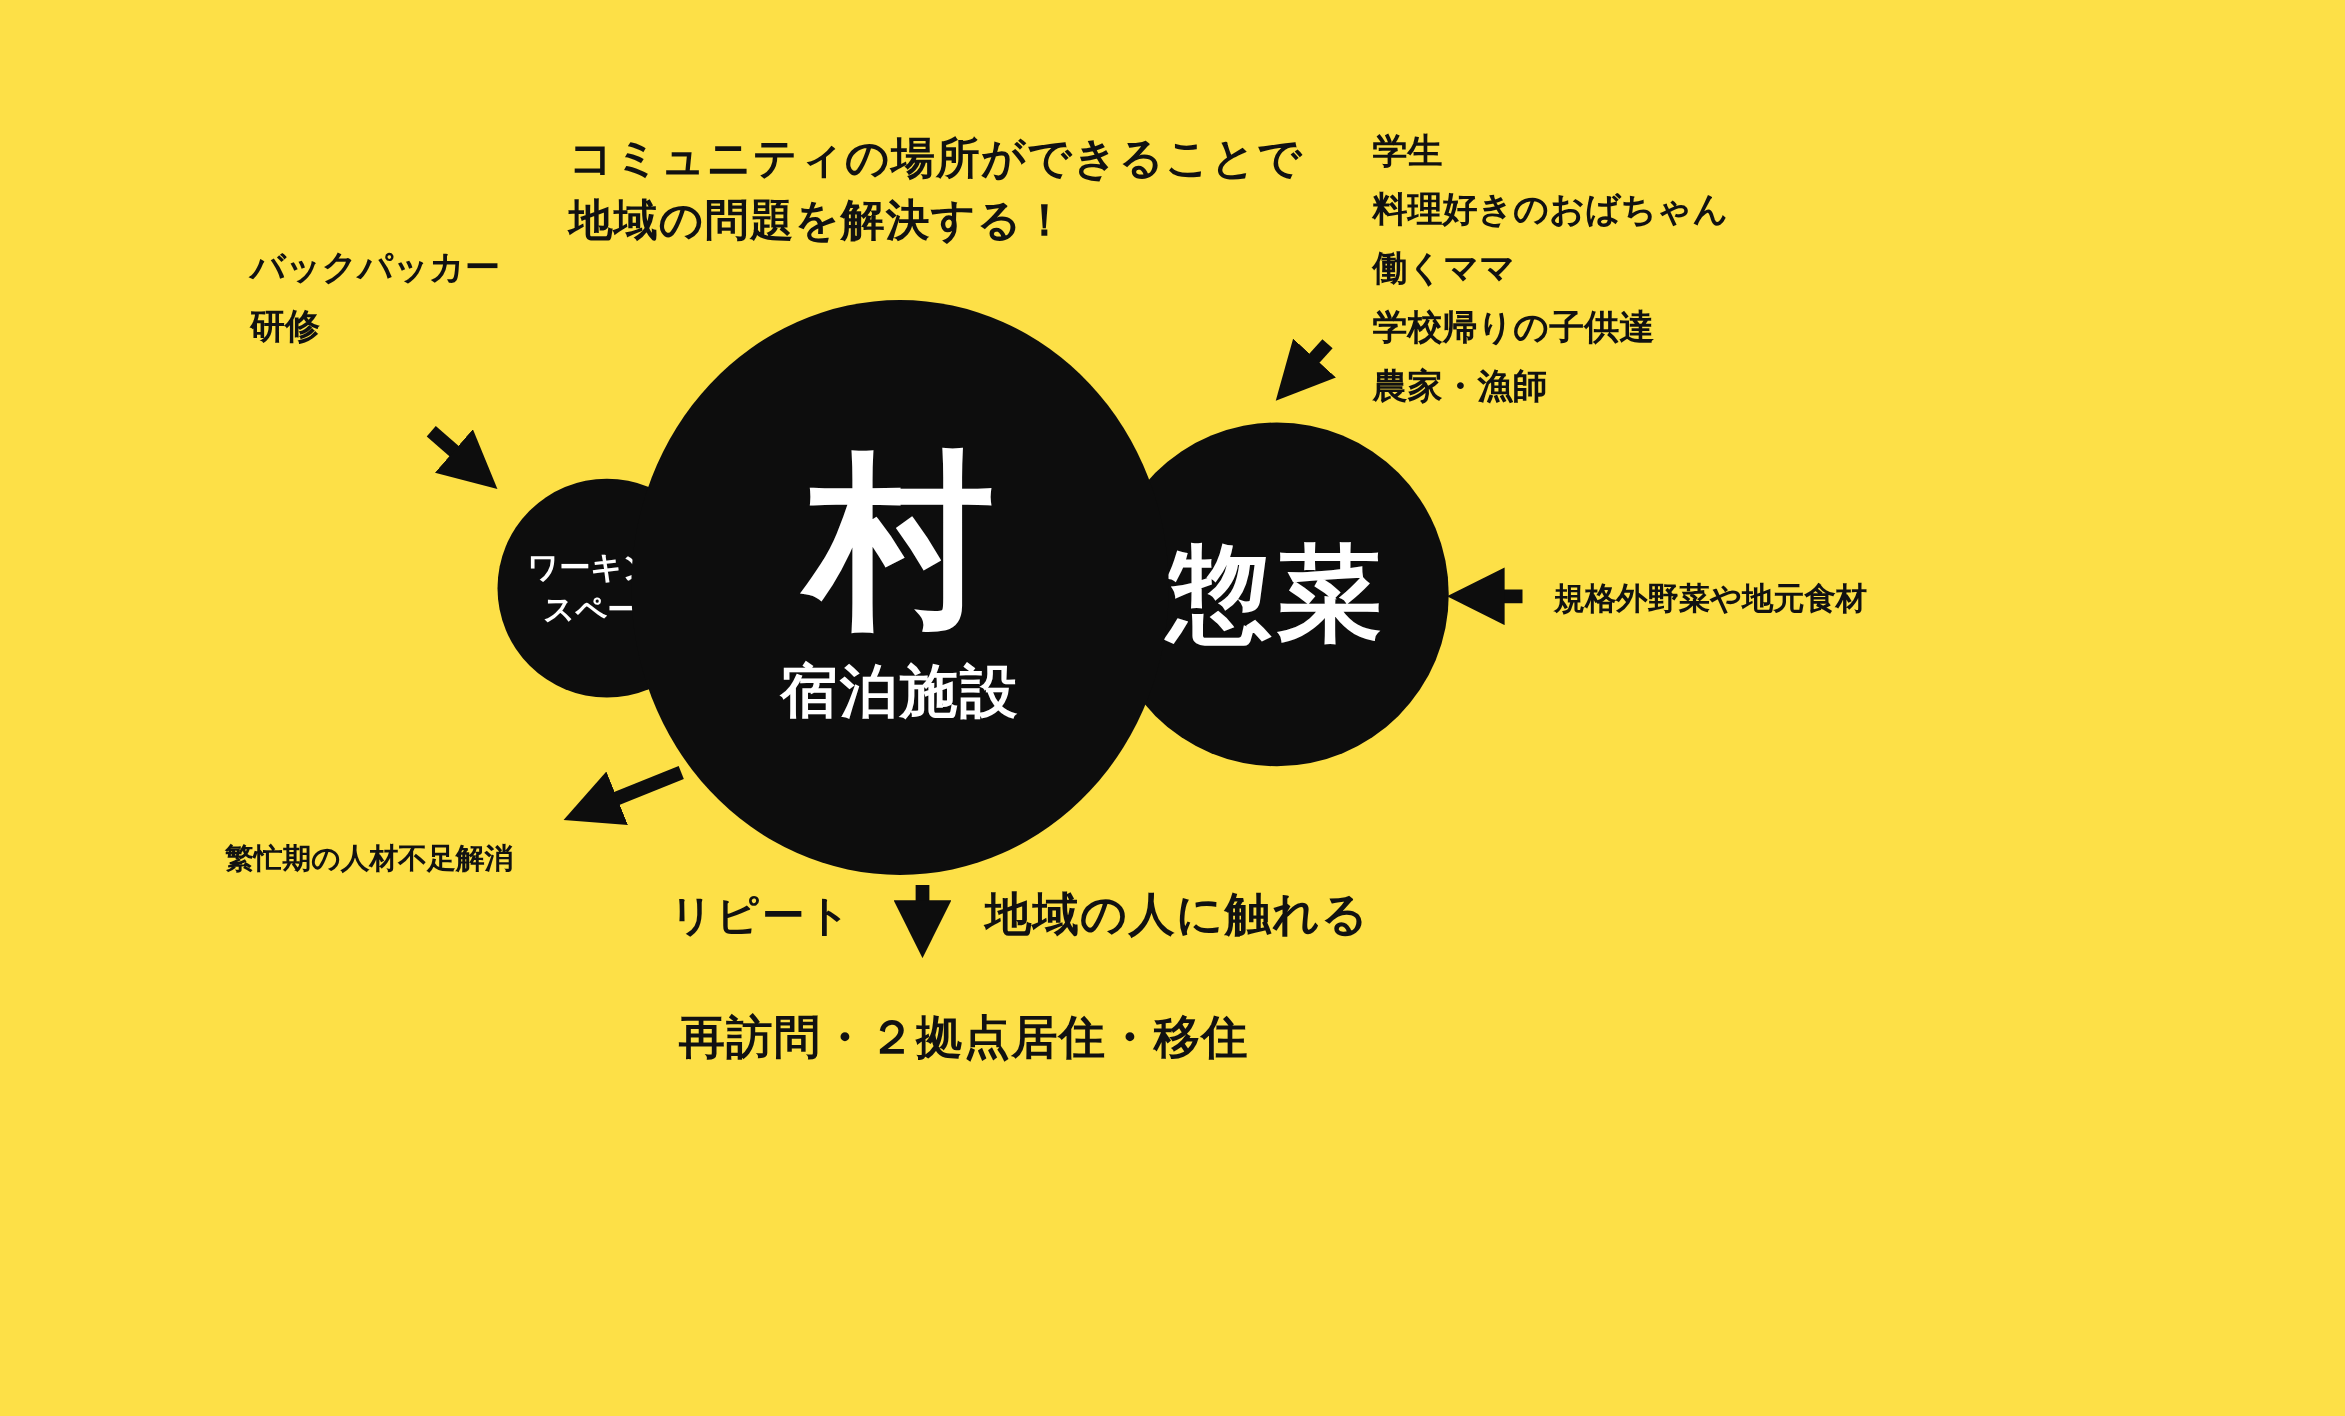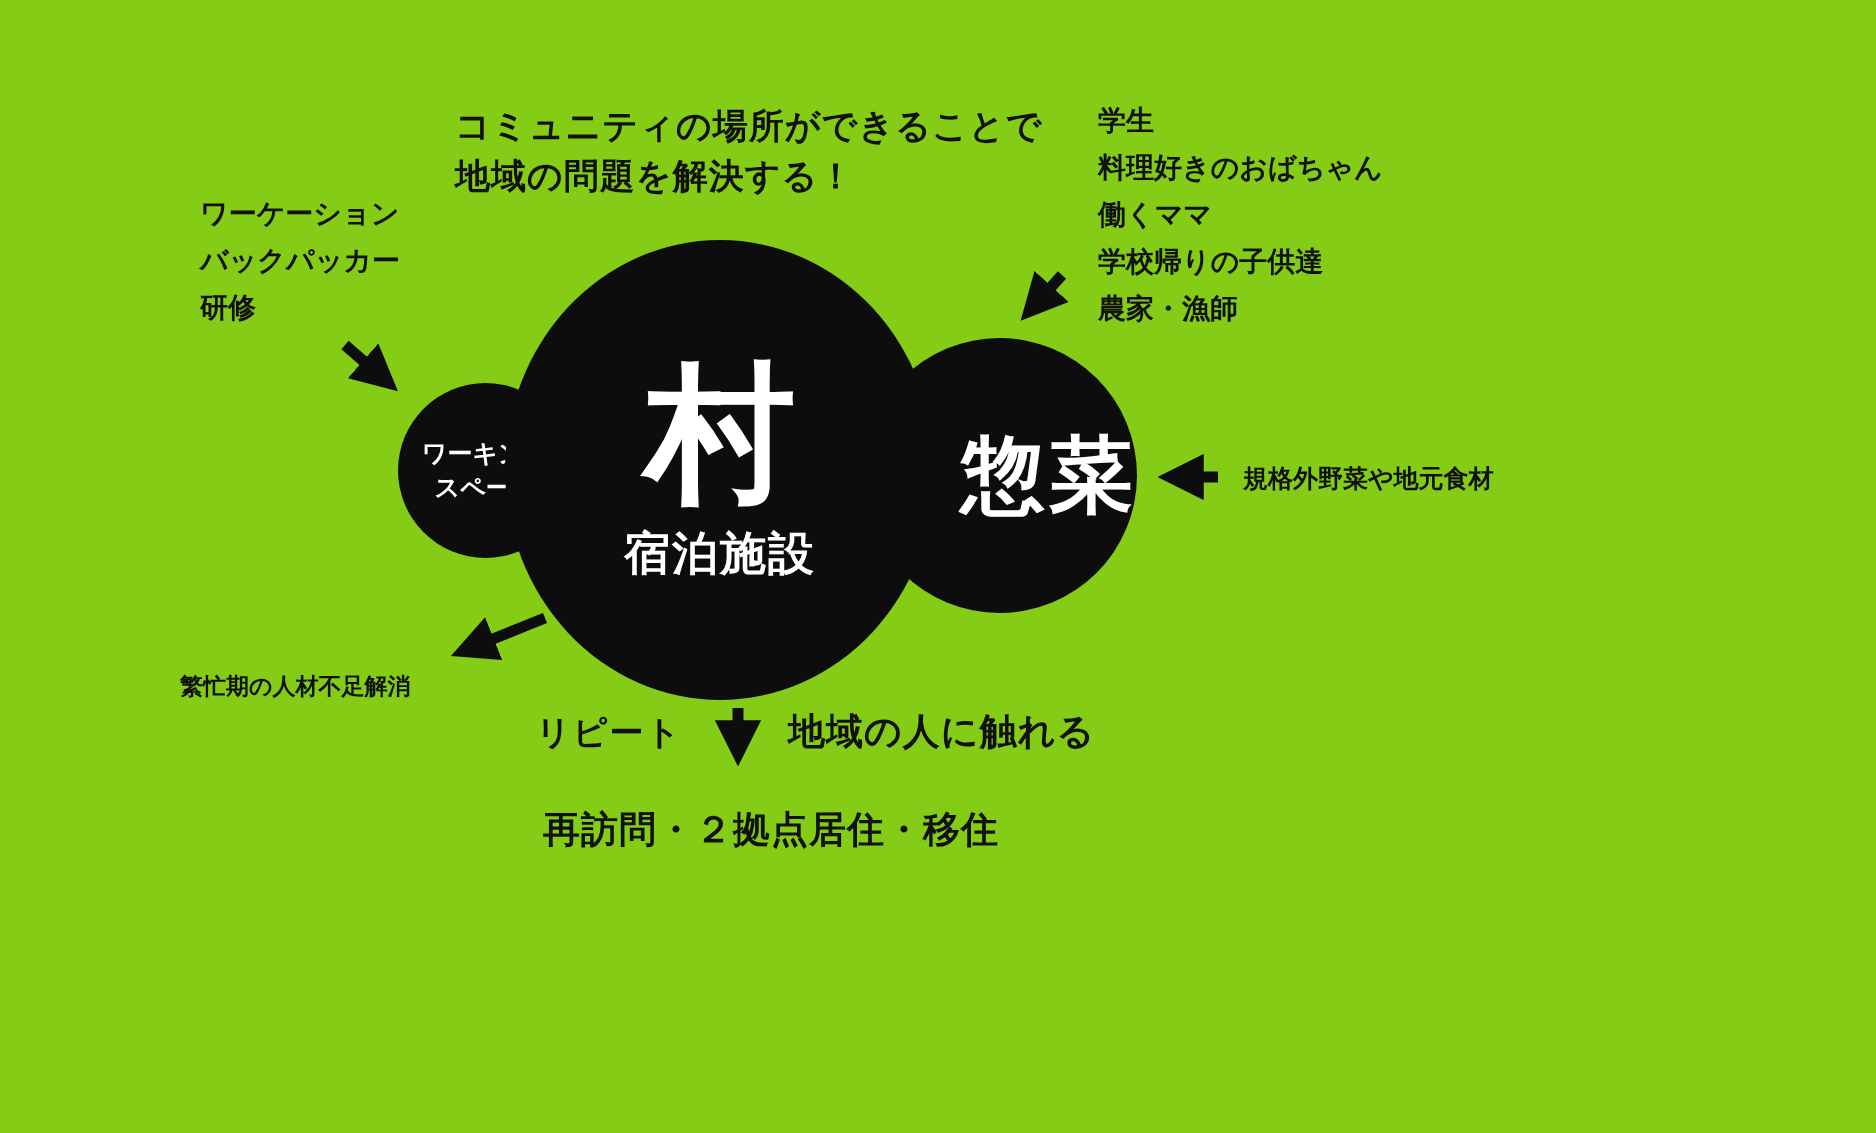--- a/index.html
+++ b/index.html
@@ -1,20 +1,20 @@
 <!DOCTYPE html>
 <html><head>
 <meta charset="utf-8">
 <style>
   html, body { margin: 0; padding: 0; background: #ffffff; }
   .canvas {
     position: relative;
     width: 1876px;
     height: 1133px;
-    background: #84cc16;
+    background: #fde047;
     font-family: "DejaVu Sans", sans-serif;
     font-weight: 700;
     color: #111111;
     overflow: hidden;
   }
   .abs { position: absolute; }
   .title-line { font-size: 35px; letter-spacing: 1px; white-space: nowrap; }
   .list { display: flex; flex-direction: column; }
   .list .item { font-size: 28px; line-height: 47px; white-space: nowrap; }
   .blob {
@@ -26,41 +26,40 @@
     align-items: center;
     justify-content: center;
     color: #ffffff;
     text-align: center;
   }
   .blob-main { left: 505px; top: 240px; width: 430px; height: 460px; }
   .blob-main .big { font-size: 150px; line-height: 1.05; }
   .blob-main .sub { font-size: 46px; margin-top: 10px; letter-spacing: 2px; }
   .blob-working { left: 398px; top: 383px; width: 175px; height: 175px; }
   .blob-working .wline { font-size: 25px; line-height: 1.35; }
-  .blob-souzai { left: 862px; top: 338px; width: 275px; height: 275px; align-items: flex-end; }
+  .blob-souzai { left: 884px; top: 338px; width: 275px; height: 275px; }
   .blob-souzai .big { font-size: 84px; letter-spacing: 4px; }
   .side-label { white-space: nowrap; }
   .right-label { font-size: 25px; }
   .bottomleft-label { font-size: 23px; }
   .repeat-label { font-size: 34px; letter-spacing: 2px; white-space: nowrap; }
   .touch-label { font-size: 37px; letter-spacing: 1px; white-space: nowrap; }
   .result-label { font-size: 37px; letter-spacing: 1px; white-space: nowrap; }
   svg.arrows { position: absolute; left: 0; top: 0; width: 1876px; height: 1133px; pointer-events: none; }
   svg.arrows line { stroke: #0d0d0d; stroke-width: 11; }
 </style>
 </head>
 <body>
 
 <div class="canvas">
 
   <div class="abs title-line" style="left:455px; top:103px;">コミュニティの場所ができることで</div>
   <div class="abs title-line" style="left:455px; top:153px;">地域の問題を解決する！</div>
 
   <div class="abs list" style="left:200px; top:190px;">
-    <div class="item">ワーケーション</div>
     <div class="item">バックパッカー</div>
     <div class="item">研修</div>
   </div>
 
   <div class="abs list" style="left:1098px; top:97px;">
     <div class="item">学生</div>
     <div class="item">料理好きのおばちゃん</div>
     <div class="item">働くママ</div>
     <div class="item">学校帰りの子供達</div>
     <div class="item">農家・漁師</div>

